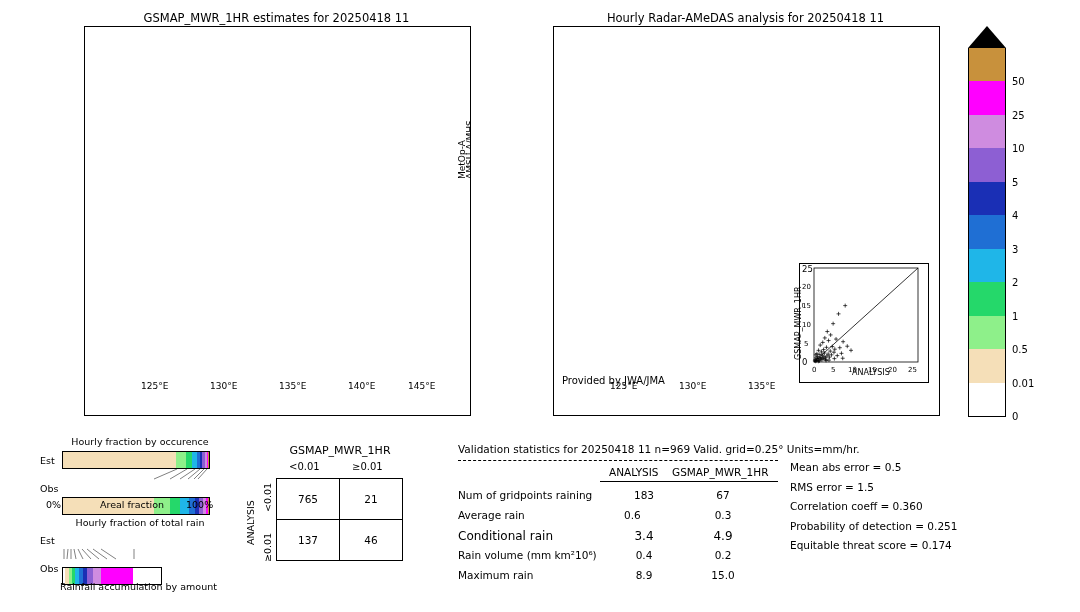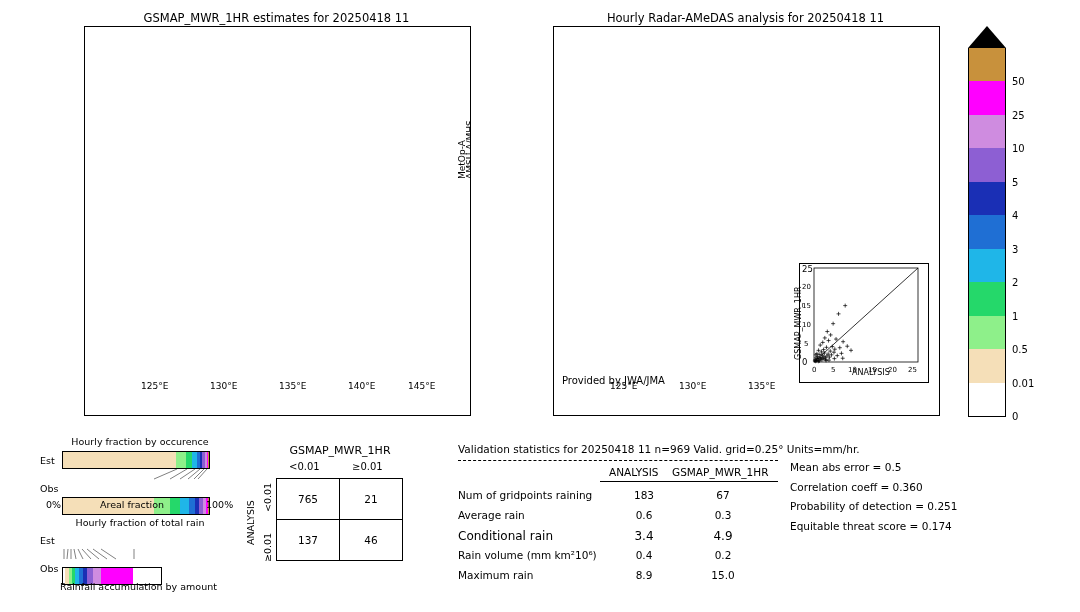--- a/index.html
+++ b/index.html
@@ -341,21 +341,21 @@
     <div class="barseg" style="width: 4.5%; background: rgb(31, 111, 212);"></div>
     <div class="barseg" style="width: 3%; background: rgb(26, 47, 181);"></div>
     <div class="barseg" style="width: 2.5%; background: rgb(141, 95, 211);"></div>
     <div class="barseg" style="width: 2%; background: rgb(207, 140, 224);"></div>
     <div class="barseg" style="width: 1.5%; background: rgb(255, 0, 255);"></div>
     <div class="barseg" style="width: 0.5%; background: rgb(200, 145, 60);"></div>
   </div>
 
 <div class="abs" style="left:100px;top:499px;font-size:9.5px;">Areal fraction</div>
 <div class="abs" style="left:46px;top:499px;font-size:9.5px;">0%</div>
-<div class="abs" style="left:186px;top:499px;font-size:9.5px;margin-left:20px;">100%</div>
+<div class="abs" style="left:186px;top:499px;font-size:9.5px;">100%</div>
 
 <svg class="abs" width="160" height="30" style="left:62px;top:468px;">
   <g stroke="#000" stroke-width="0.5" fill="none">
     <path d="M115,1 L92,11"></path>
       <path d="M125,1 L108,11"></path>
       <path d="M133,1 L118,11"></path>
     <path d="M138,1 L126,11"></path>
       <path d="M142,1 L132,11"></path>
       <path d="M145,1 L136,11"></path>
   </g>
@@ -426,37 +426,38 @@
 <div class="abs" style="left:600px;top:481px;width:178px;border-top:1px solid #000;height:0;"></div>
 
 <div id="valrows" style="position:absolute;left:458px;top:489px;width:330px;">
     <div style="position: relative; height: 20px; font-size: 10.5px;">
       <span style="position: absolute; left: 0px;">Num of gridpoints raining</span>
       <span style="position: absolute; left: 166px; width: 40px; text-align: center;">183</span>
       <span style="position: absolute; left: 235px; width: 60px; text-align: center;">67</span>
     </div>
     <div style="position: relative; height: 20px; font-size: 10.5px;">
       <span style="position: absolute; left: 0px;">Average rain</span>
-      <span style="position: absolute; left: 166px; width: 40px; text-align: center;">0.6</span>
+      <span style="position: absolute; left: 166px; width: 40px; ">0.6</span>
       <span style="position: absolute; left: 235px; width: 60px; text-align: center;">0.3</span>
     </div>
     <div style="position: relative; height: 20px; font-size: 12px;">
       <span style="position: absolute; left: 0px;">Conditional rain</span>
       <span style="position: absolute; left: 166px; width: 40px; text-align: center;">3.4</span>
       <span style="position: absolute; left: 235px; width: 60px; text-align: center;">4.9</span>
     </div>
     <div style="position: relative; height: 20px; font-size: 10.5px;">
       <span style="position: absolute; left: 0px;">Rain volume (mm km²10⁶)</span>
       <span style="position: absolute; left: 166px; width: 40px; text-align: center;">0.4</span>
       <span style="position: absolute; left: 235px; width: 60px; text-align: center;">0.2</span>
     </div>
     <div style="position: relative; height: 20px; font-size: 10.5px;">
       <span style="position: absolute; left: 0px;">Maximum rain</span>
       <span style="position: absolute; left: 166px; width: 40px; text-align: center;">8.9</span>
       <span style="position: absolute; left: 235px; width: 60px; text-align: center;">15.0</span>
     </div>
   </div>
 <div id="scores" style="position:absolute;left:790px;top:461px;width:290px;">
     <div style="height: 19.5px; font-size: 10.5px;">Mean abs error =  0.5</div>
+    <div style="height: 19.5px; font-size: 10.5px;">RMS error =   1.5</div>
     <div style="height: 19.5px; font-size: 10.5px;">Correlation coeff =  0.360</div>
     <div style="height: 19.5px; font-size: 10.5px;">Probability of detection =  0.251</div>
     <div style="height: 19.5px; font-size: 10.5px;">Equitable threat score =  0.174</div>
   </div>
 
 </body></html>

